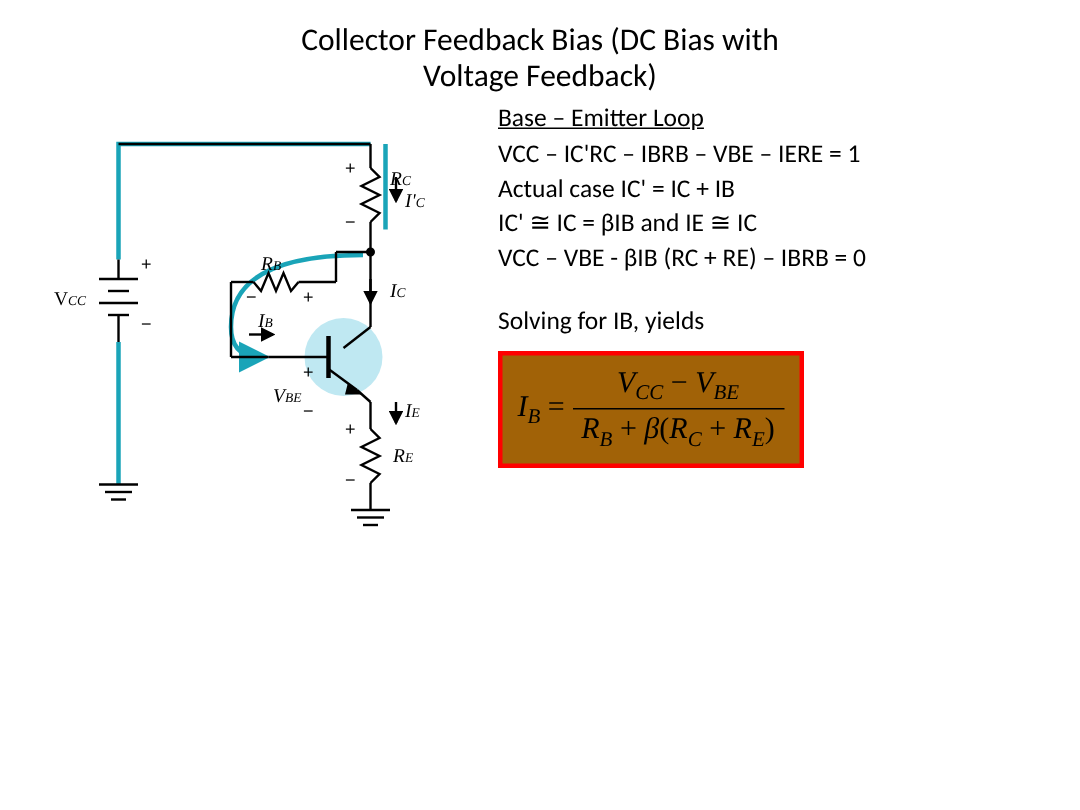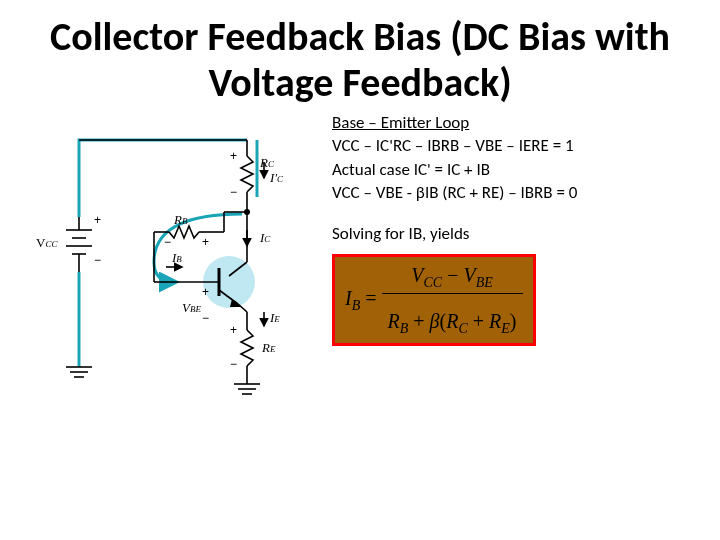--- a/index.html
+++ b/index.html
@@ -7,24 +7,24 @@
     width: 720px;
     height: 540px;
     background: #fff;
     font-family: Calibri, "Segoe UI", Arial, sans-serif;
     color: #000;
     position: relative;
     overflow: hidden;
   }
   .title {
     text-align: center;
-    font-size: 40px;
+    font-size: 21px;
     line-height: 1.15;
     padding-top: 14px;
-    font-weight: 700;
+    font-weight: 400;
   }
   .content {
     display: flex;
     flex-direction: row;
     padding: 6px 24px 0 24px;
     gap: 8px;
   }
   .circuit {
     width: 300px;
     height: 300px;
@@ -54,21 +54,21 @@
     font-family: "Times New Roman", serif;
     font-size: 20px;
     font-style: italic;
   }
   .frac {
     display: inline-block;
     vertical-align: middle;
     text-align: center;
   }
   .frac .num { display:block; padding: 0 6px 1px 6px; }
-  .frac .den { display:block; border-top: 1.2px solid #000; padding: 15px 6px 0 6px; }
+  .frac .den { display:block; border-top: 1.2px solid #000; padding: 1px 6px 0 6px; }
   .sub { font-size: 0.7em; vertical-align: sub; font-style: italic; }
   .rm { font-style: normal; }
   
   .circuit svg { width: 100%; height: 100%; }
   .lbl { font-family: "Times New Roman", serif; font-size: 13px; font-style: italic; fill:#000; }
   .lblsub { font-size: 9px; }
   .sign { font-family: Arial, sans-serif; font-size: 12px; fill:#000; font-style: normal;}
 </style>
 </head>
 <body>
@@ -188,20 +188,21 @@
       <text class="lbl" x="238" y="240">R<tspan class="lblsub">E</tspan></text>
       <text class="sign" x="206" y="222">+</text>
       <text class="sign" x="206" y="256">−</text>
     </svg>
   </div>
 
   <div class="equations">
     <div class="section-head">Base – Emitter Loop</div>
     <div class="line">VCC – IC'RC – IBRB – VBE – IERE = 1</div>
     <div class="line">Actual case IC' = IC + IB</div>
+    <div class="line">IC' ≅ IC = βIB and IE ≅ IC</div>
     <div class="line">VCC – VBE - βIB (RC + RE) – IBRB = 0</div>
     <div class="gap"></div>
     <div class="line">Solving for IB, yields</div>
 
     <div class="formula-box">
       <span class="formula">
         <span>I</span><span class="sub">B</span>
         <span class="rm"> = </span>
         <span class="frac">
           <span class="num">

